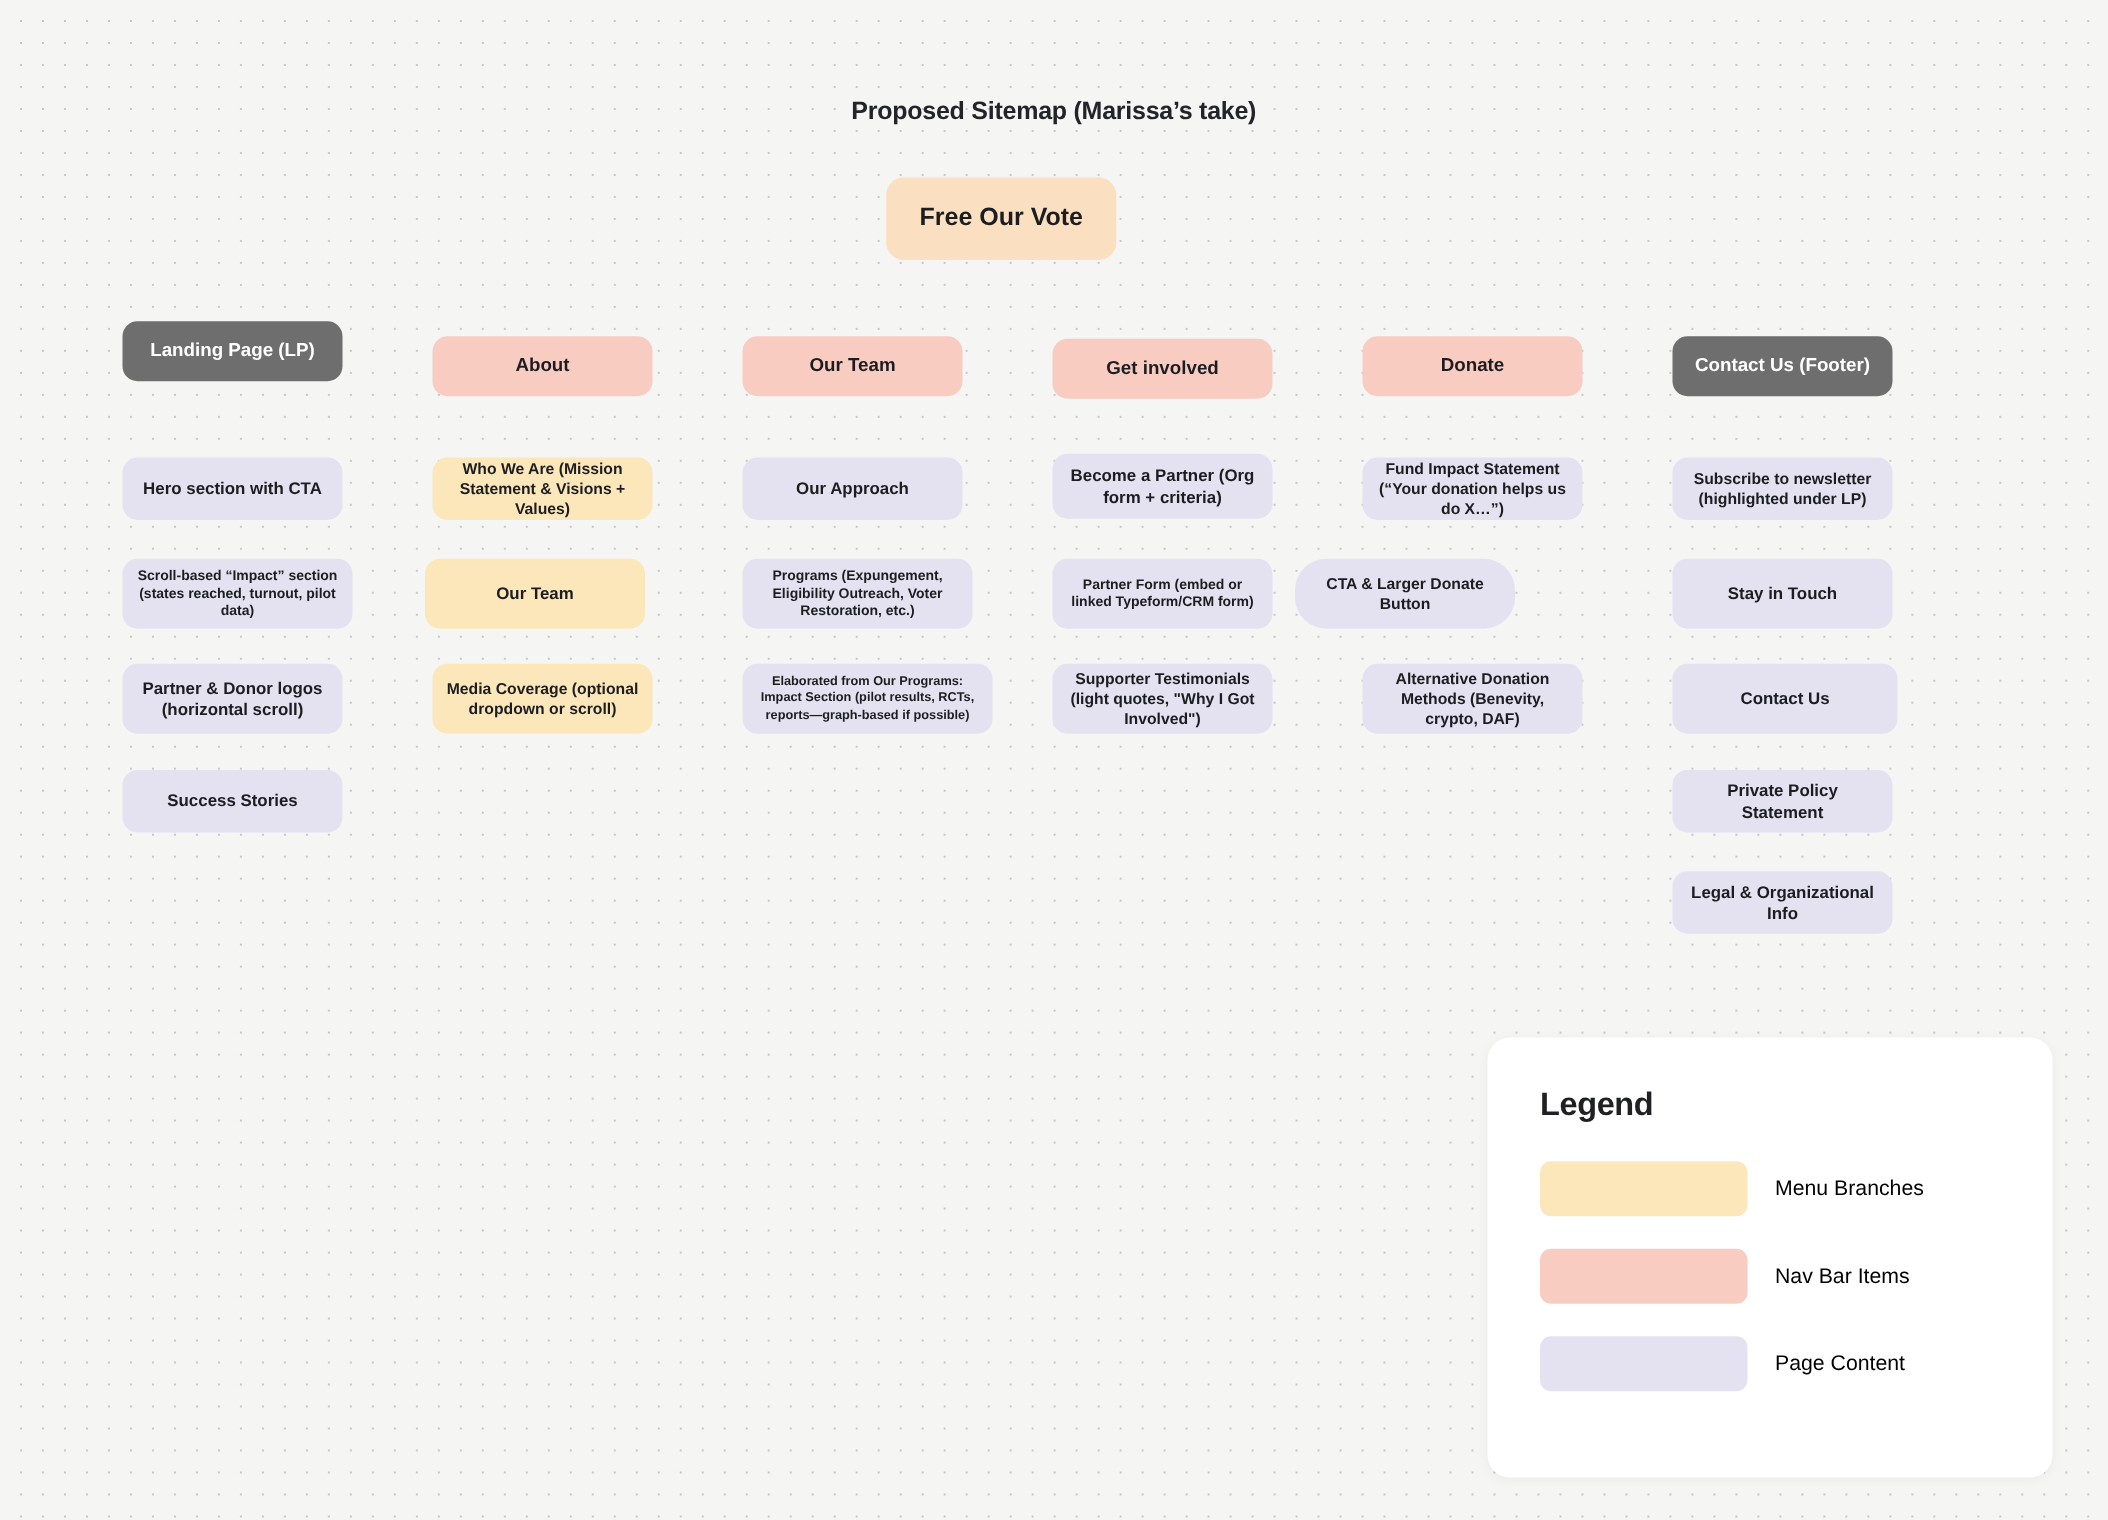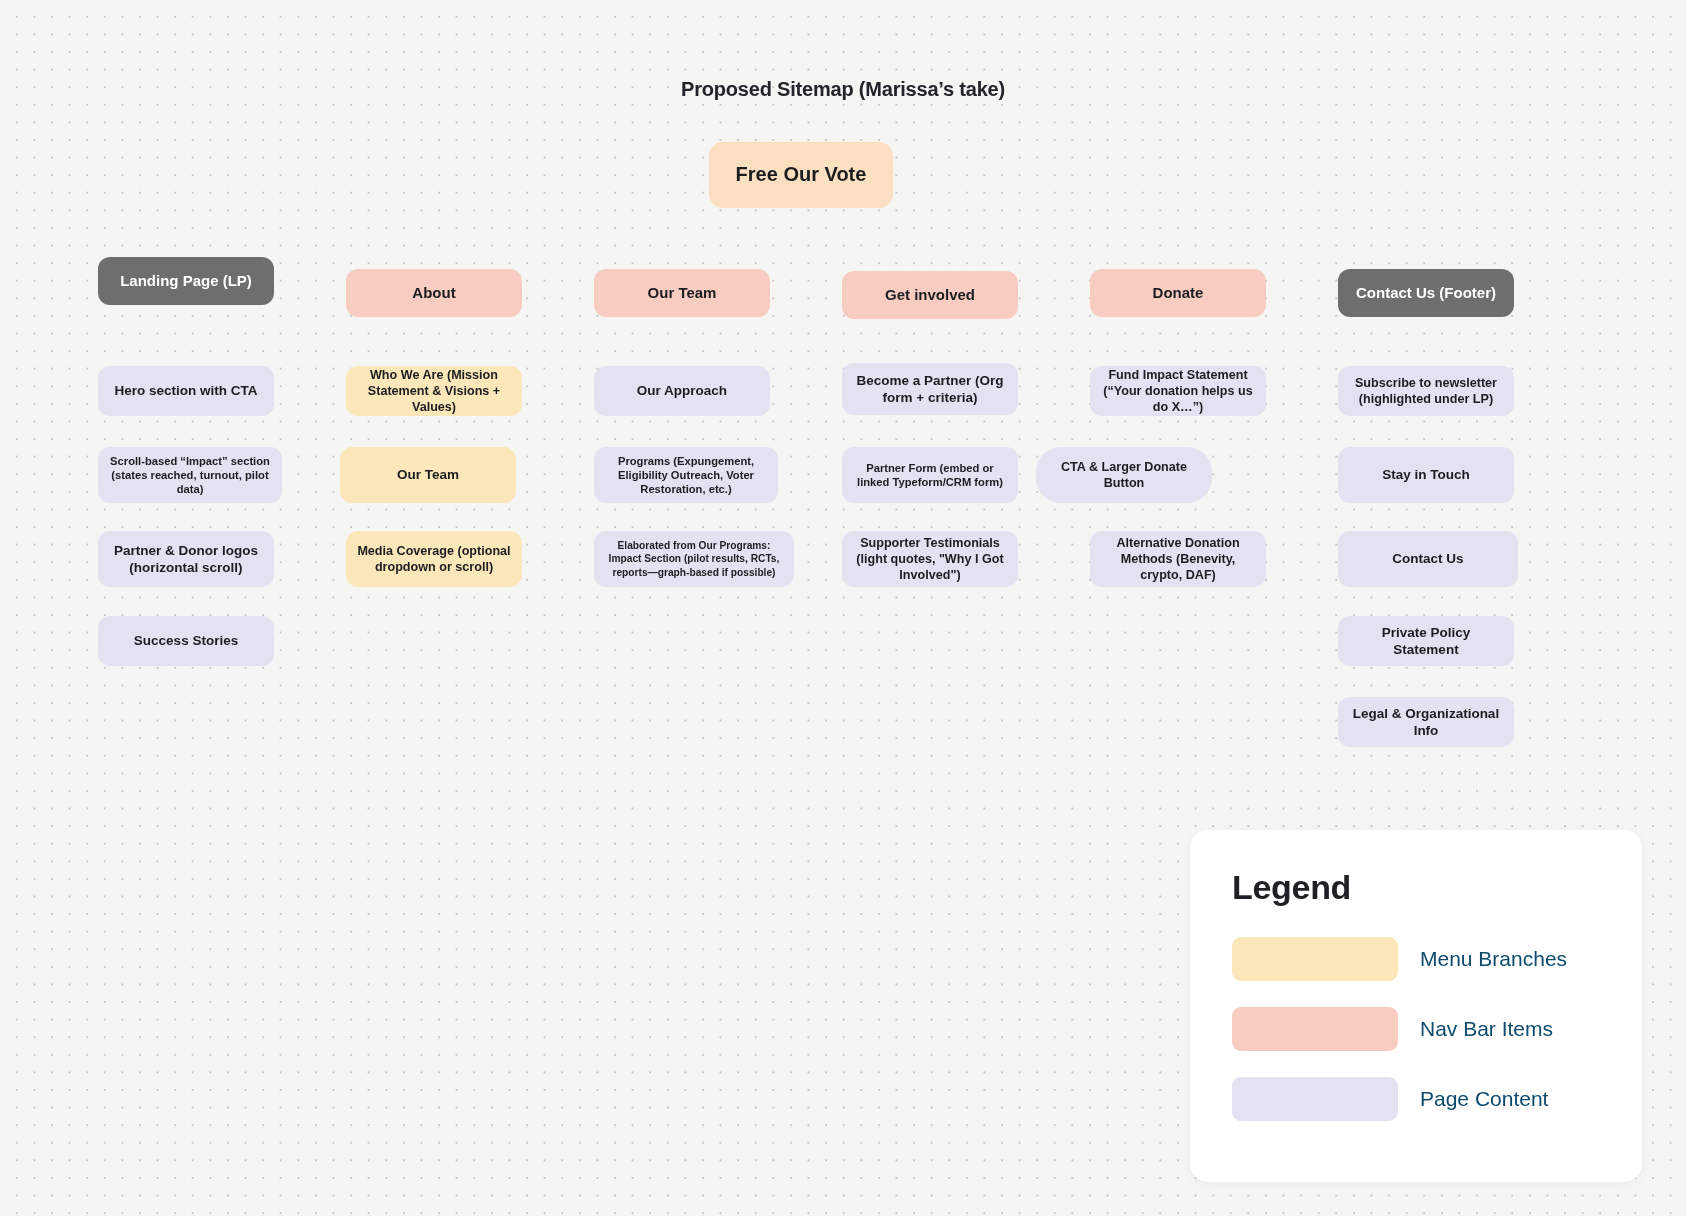--- a/index.html
+++ b/index.html
@@ -70,42 +70,42 @@
     left: 1190px;
     top: 830px;
     width: 452px;
     height: 352px;
     background: #ffffff;
     border-radius: 18px;
     box-shadow: 0 2px 10px rgba(0,0,0,0.045);
     padding: 38px 42px;
   }
   .legend-title {
-    font-size: 34px;
+    font-size: 26px;
     font-weight: 700;
     letter-spacing: -0.3px;
     margin-bottom: 30px;
     color: #1f2023;
   }
   .legend-row {
     display: flex;
     align-items: center;
     margin-bottom: 26px;
   }
   .legend-swatch {
     width: 166px;
     height: 44px;
     border-radius: 9px;
     flex: 0 0 auto;
   }
   .legend-label {
     margin-left: 22px;
-    font-size: 21px;
+    font-size: 17px;
     font-weight: 400;
-    color: #0c4a6e;
+    color: #000000;
     text-align: right;
   }
 </style>
 </head>
 <body>
 
 <div class="canvas-title">Proposed Sitemap (Marissa’s take)</div>
 
 <div class="node root" style="left:709px; top:142px; width:184px; height:66px;">Free Our Vote</div>
 

